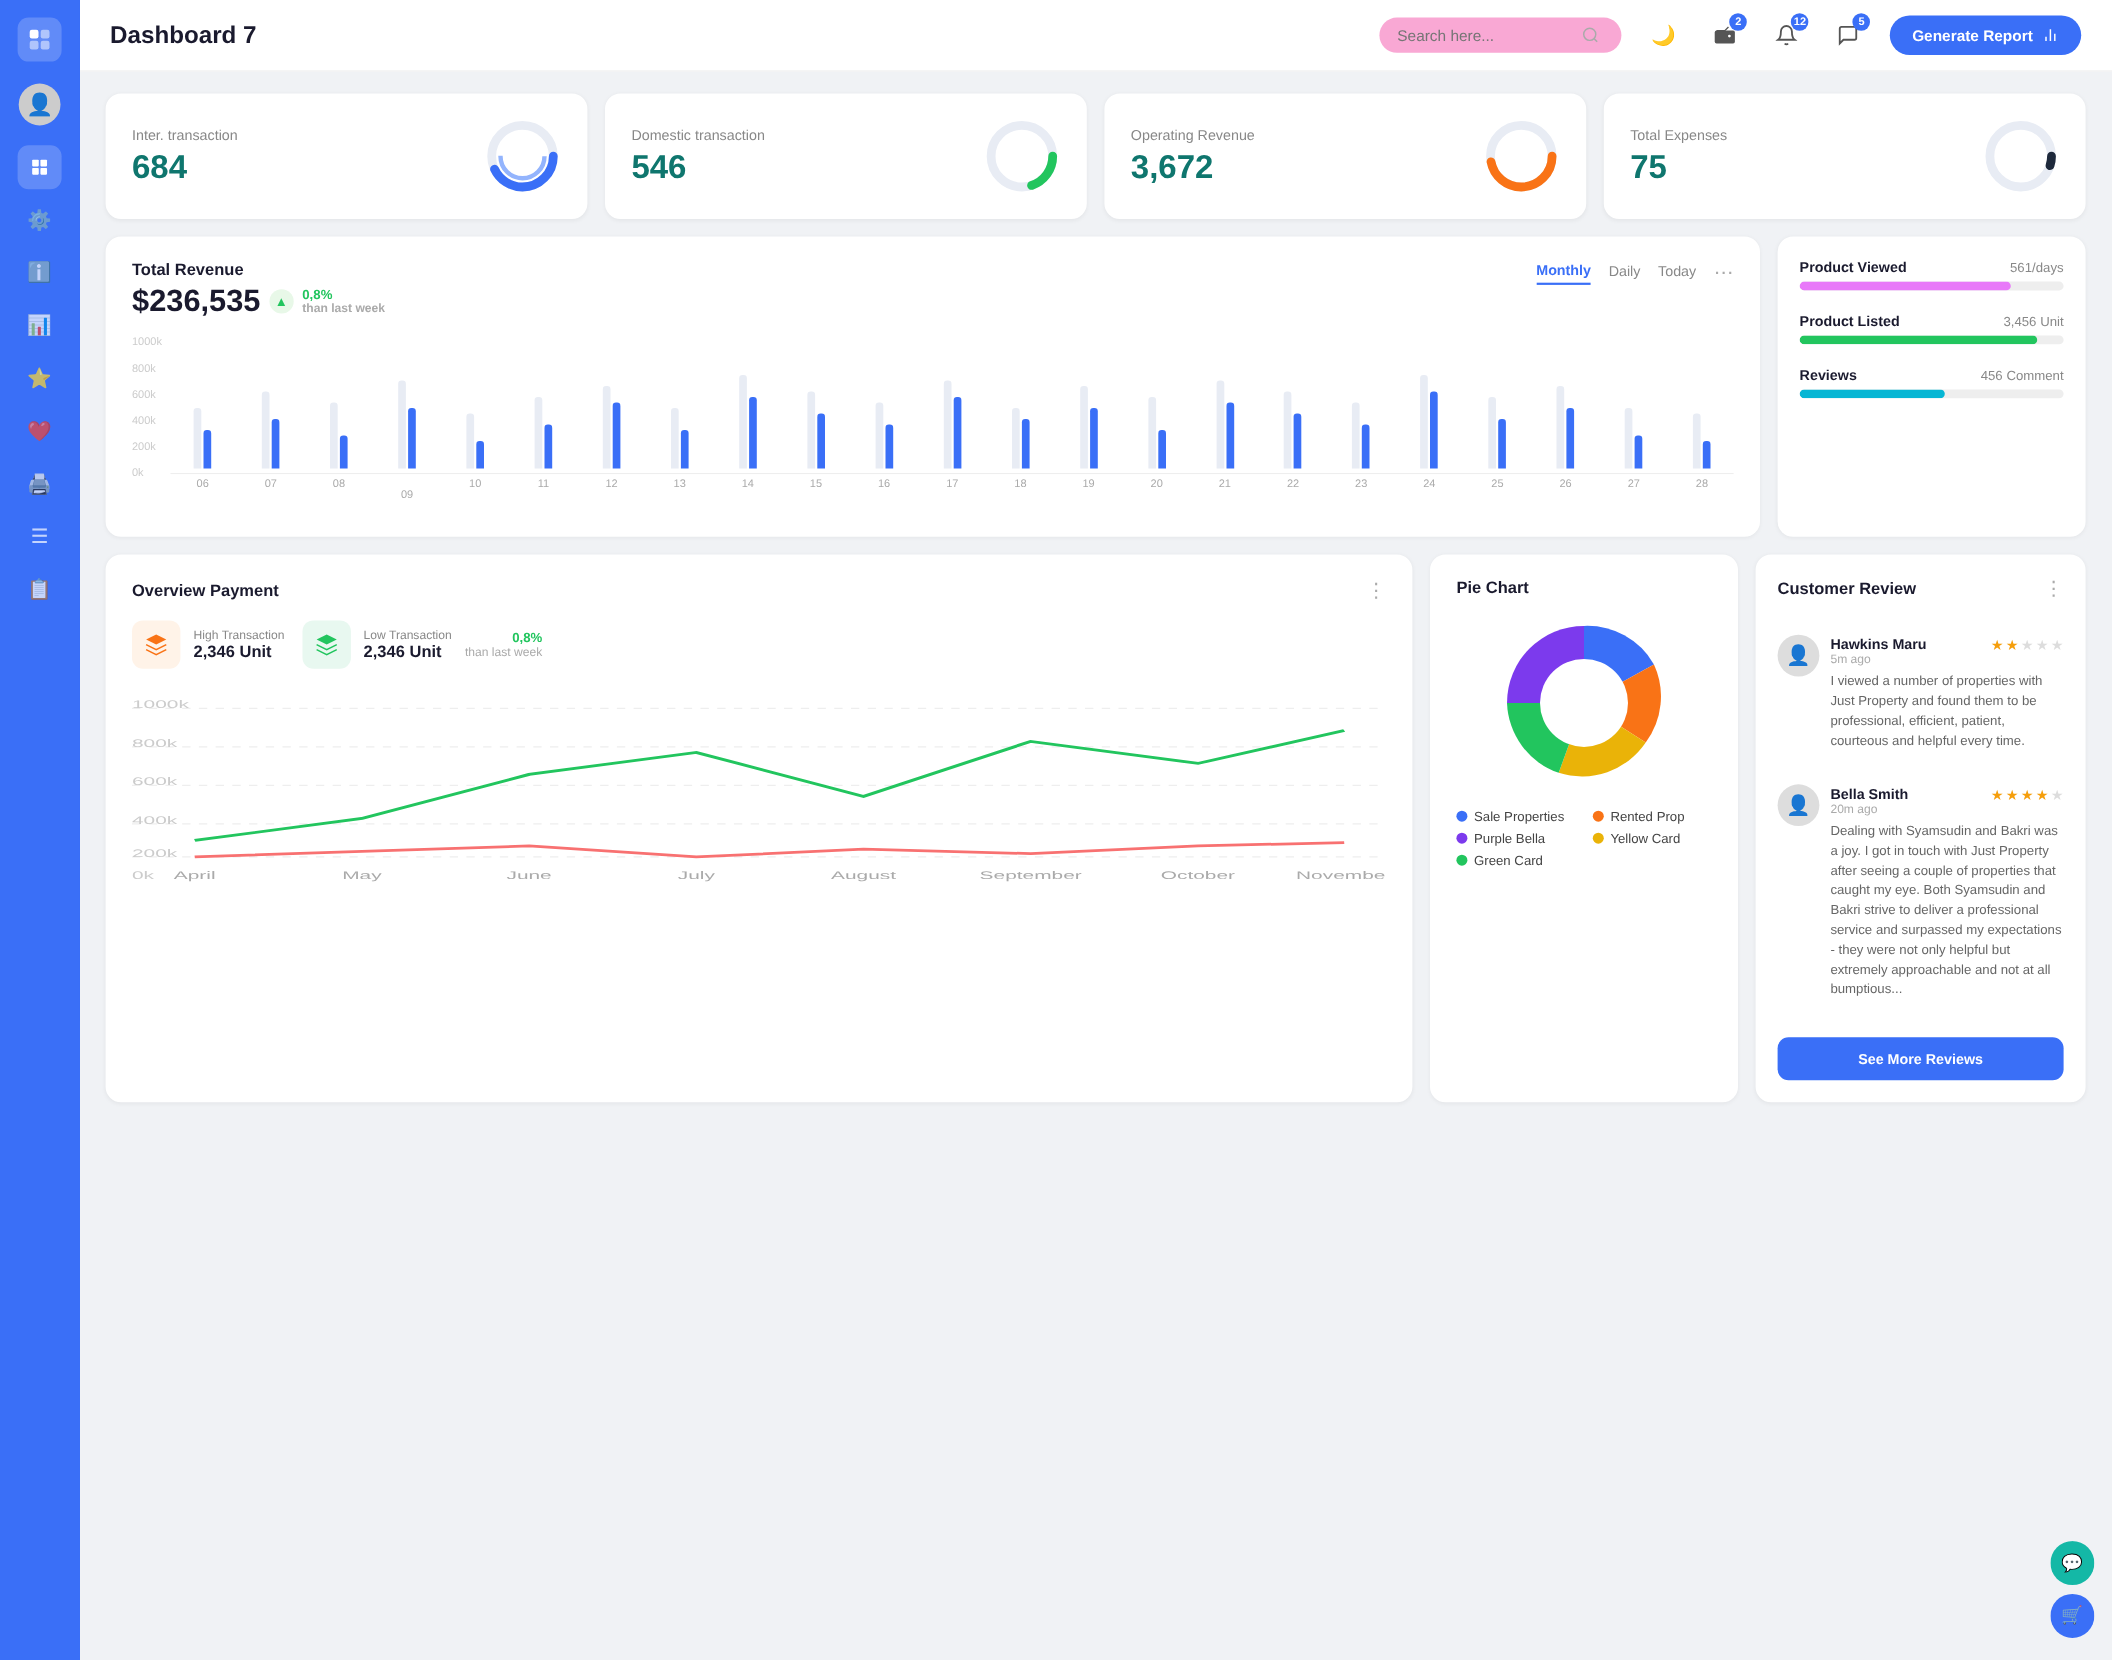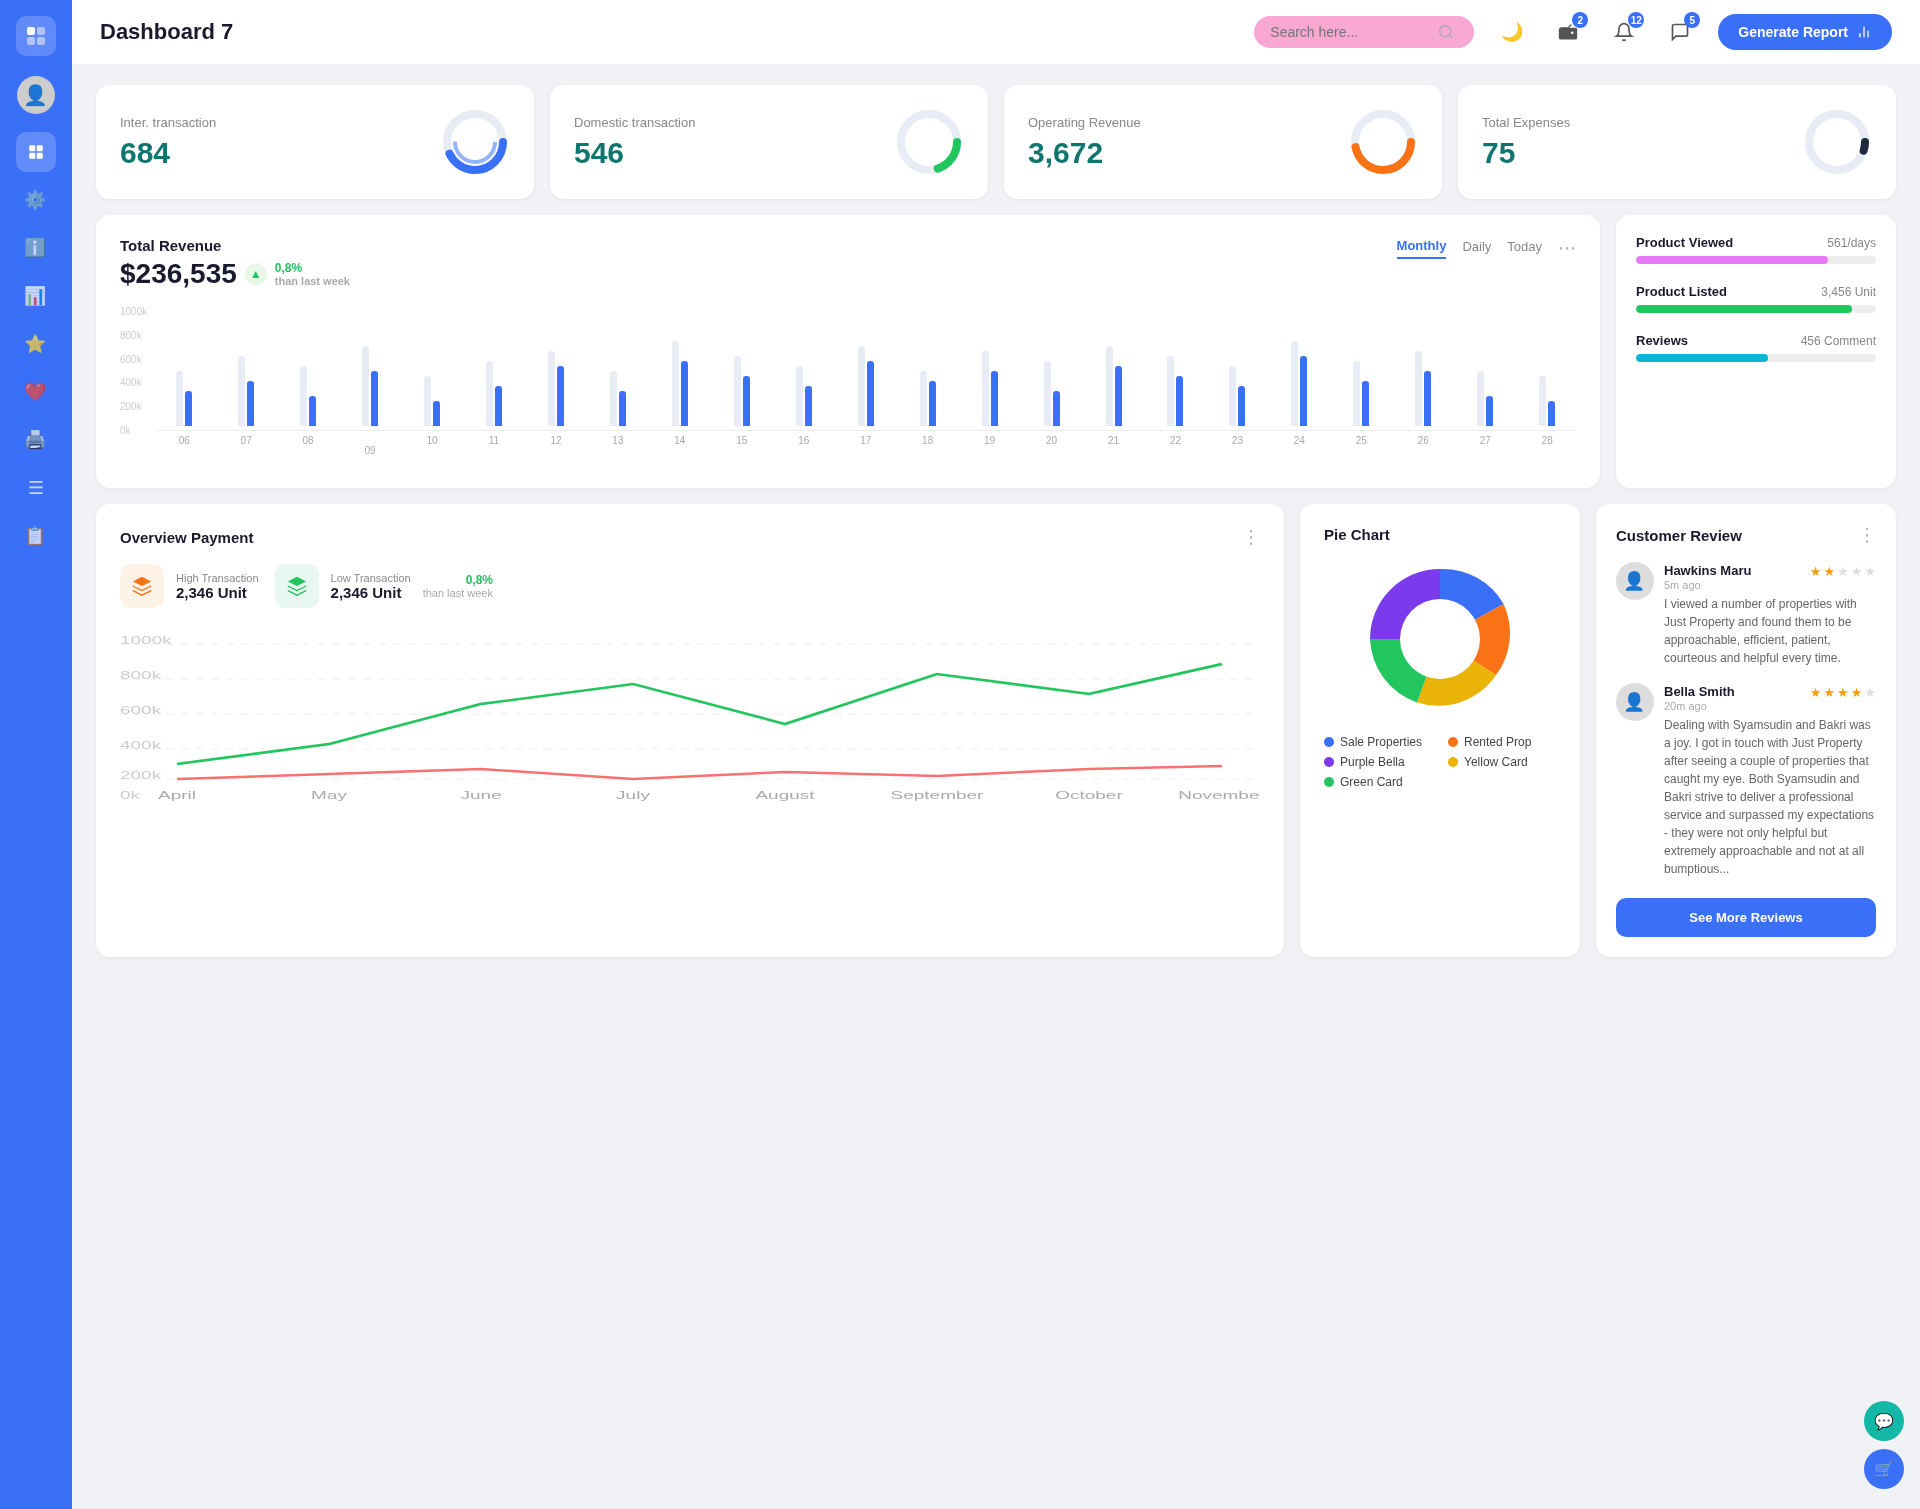--- a/index.html
+++ b/index.html
@@ -324,21 +324,21 @@
     }
 
     
     .review-card {
       background: white;
       border-radius: 14px;
       padding: 20px;
       box-shadow: 0 1px 4px rgba(0,0,0,0.05);
       display: flex;
       flex-direction: column;
-      gap: 16px;
+      gap: 31px;
     }
     .review-header {
       display: flex;
       align-items: center;
       justify-content: space-between;
     }
     .review-title { font-size: 15px; font-weight: 600; color: #1a1a2e; }
     .review-item { display: flex; gap: 10px; }
     .reviewer-avatar {
       width: 38px; height: 38px;
@@ -873,21 +873,21 @@
               <span class="reviewer-name">Hawkins Maru</span>
               <div class="review-stars">
                 <span style="color:#f59e0b;font-size:13px;">★</span>
                 <span style="color:#f59e0b;font-size:13px;">★</span>
                 <span style="color:#ddd;font-size:13px;">★</span>
                 <span style="color:#ddd;font-size:13px;">★</span>
                 <span style="color:#ddd;font-size:13px;">★</span>
               </div>
             </div>
             <div class="reviewer-time">5m ago</div>
-            <div class="reviewer-text">I viewed a number of properties with Just Property and found them to be approachable, efficient, patient, courteous and helpful every time.</div>
+            <div class="reviewer-text">I viewed a number of properties with Just Property and found them to be professional, efficient, patient, courteous and helpful every time.</div>
           </div>
         </div>
 
         <div class="review-item">
           <div class="reviewer-avatar">👤</div>
           <div class="reviewer-info">
             <div style="display:flex;align-items:center;justify-content:space-between;">
               <span class="reviewer-name">Bella Smith</span>
               <div class="review-stars">
                 <span style="color:#f59e0b;font-size:13px;">★</span>

